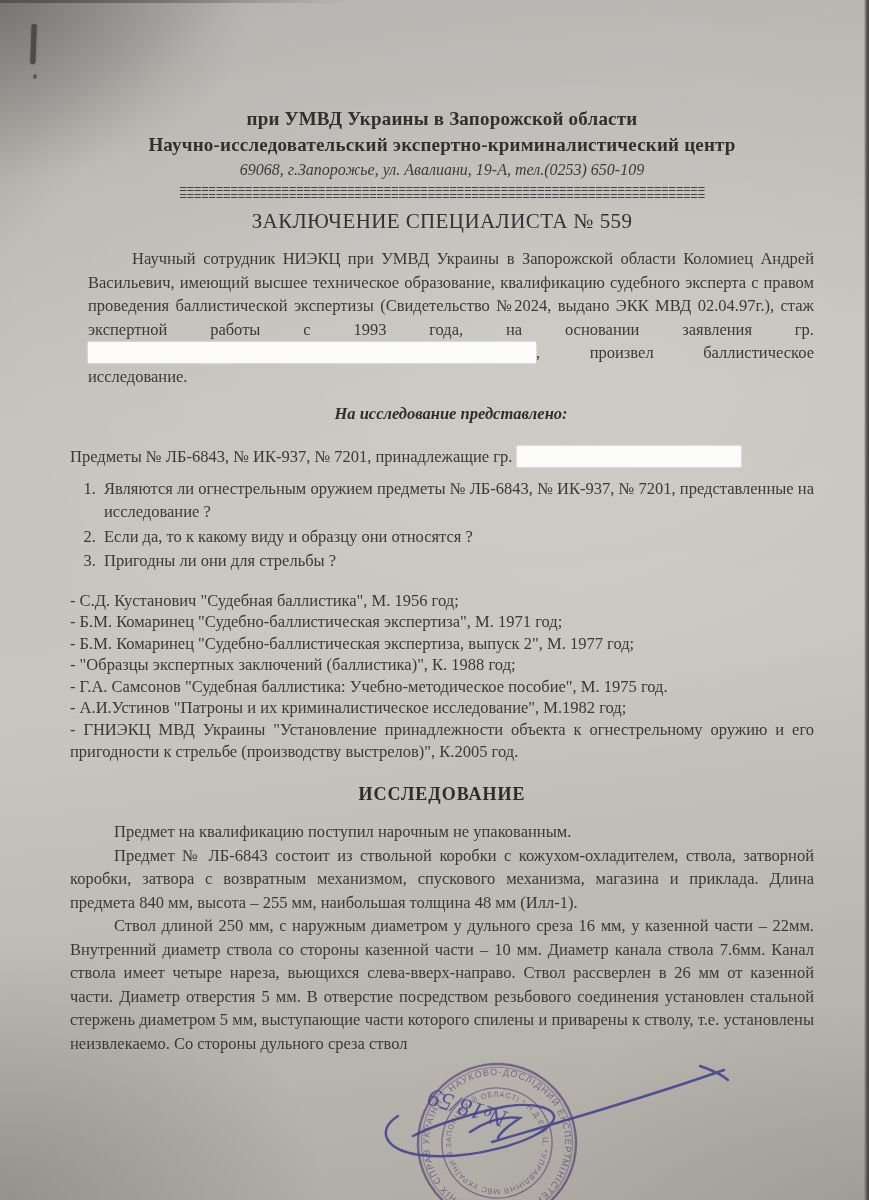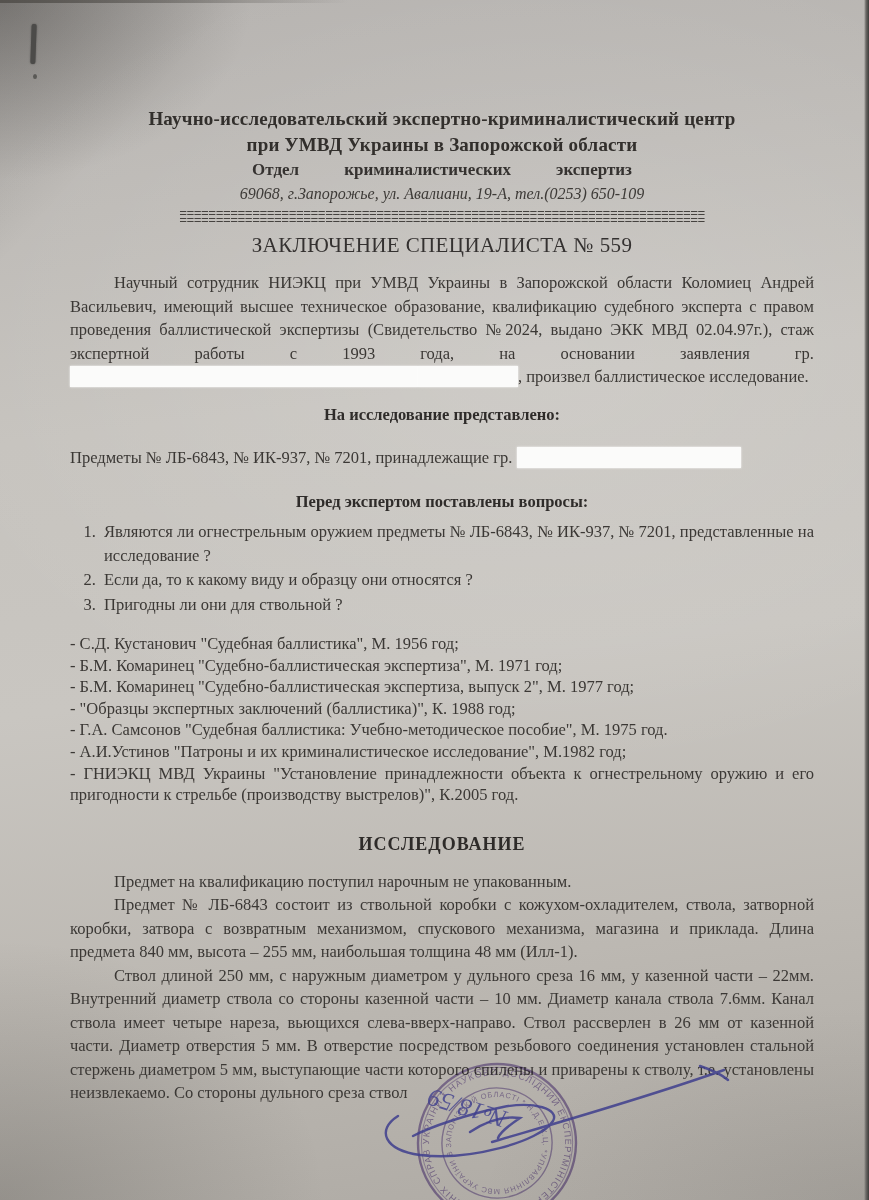--- a/index.html
+++ b/index.html
@@ -31,22 +31,22 @@
   .hdr-dept{font-size:17px;font-weight:bold;line-height:24px;word-spacing:2.4em;color:#353230;}
   .hdr-addr{font-size:16px;font-style:italic;line-height:24px;color:#3d3a37;}
   .divider{line-height:7px;font-size:13px;letter-spacing:-.5px;color:#45423f;
     font-family:"Liberation Mono","DejaVu Sans Mono",monospace;white-space:nowrap;overflow:hidden;
     margin-top:4px;}
   .title{font-size:21px;line-height:25px;margin-top:9px;letter-spacing:.4px;color:#343130;}
   .date{font-size:15px;line-height:20px;color:#3d3a37;}
 
   .body-text{font-size:16.5px;line-height:23.5px;text-align:justify;}
   .p-indent{text-indent:44px;}
-  .mt14{margin-top:14px;} .mt20{margin-top:20px;}
-  .sec-h{font-size:16.5px;font-weight:bold;text-align:center;color:#2f2c2a;}
+  .mt14{margin-top:14px;margin-left:18px;} .mt20{margin-top:20px;}
+  .sec-h{font-size:16.5px;font-weight:bold;text-align:center;color:#2f2c2a;font-style:italic;}
   .research-h{font-size:18px;font-weight:bold;text-align:center;letter-spacing:1px;color:#2e2b29;}
 
   .redact{display:inline-block;background:#fbfbfa;height:21px;vertical-align:-5px;
     box-shadow:0 0 2px rgba(255,255,255,.9);}
   .rw1{width:348px;} .rw2{width:100px;} .rw3{width:224px;}
 
   ol.questions{margin:8px 0 0 0;padding-left:30px;}
   ol.questions li{padding-left:4px;margin-bottom:1px;}
   .sources p{margin:0;line-height:21.6px;text-align:justify;}
   .sources{margin-top:17px;}
@@ -61,60 +61,58 @@
 <div class="page">
 
   <div class="crease-topleft"></div>
   <div class="edge-top"></div>
   <div class="edge-right"></div>
   <div class="staple"></div>
   <div class="staple-dot"></div>
 
   <div class="content">
 
+    <div class="c hdr1">при УМВД Украины в Запорожской области</div>
     <div class="c hdr1">Научно-исследовательский экспертно-криминалистический центр</div>
-    <div class="c hdr1">при УМВД Украины в Запорожской области</div>
-    <div class="c hdr-dept">Отдел криминалистических экспертиз</div>
     <div class="c hdr-addr">69068, г.Запорожье, ул. Авалиани, 19-А, тел.(0253) 650-109</div>
 
     <div class="c divider">
       <div>========================================================================</div>
       <div>========================================================================</div>
     </div>
 
     <div class="c title">ЗАКЛЮЧЕНИЕ СПЕЦИАЛИСТА № 559</div>
 
     <p class="body-text p-indent mt14" style="margin-bottom:0;margin-top:13px;"><span>Научный сотрудник НИЭКЦ при УМВД Украины в Запорожской области Коломиец Андрей Васильевич, имеющий высшее техническое образование, квалификацию судебного эксперта с правом проведения баллистической экспертизы (Свидетельство №2024, выдано ЭКК МВД 02.04.97г.), стаж экспертной работы с 1993 года, на основании заявления гр.</span>
       <span class="redact rw1"></span><span class="redact rw2"></span><span>, произвел баллистическое исследование.</span></p>
 
     <div class="sec-h mt14" style="margin-top:16px;">На исследование представлено:</div>
 
     <p class="body-text mt20" style="margin:21px 0 0 0;"><span>Предметы № ЛБ-6843, № ИК-937, № 7201, принадлежащие гр.</span>
       <span class="redact rw3"></span></p>
 
-    <div class="sec-h" style="margin-top:23px;">Перед экспертом поставлены вопросы:</div>
 
     <ol class="questions body-text">
       <li>Являются ли огнестрельным оружием предметы № ЛБ-6843, № ИК-937, № 7201, представленные на исследование ?</li>
       <li>Если да, то к какому виду и образцу они относятся ?</li>
-      <li>Пригодны ли они для ствольной ?</li>
+      <li>Пригодны ли они для стрельбы ?</li>
     </ol>
 
 
     <div class="sources body-text">
       <p>- С.Д. Кустанович "Судебная баллистика", М. 1956 год;</p>
       <p>- Б.М. Комаринец "Судебно-баллистическая экспертиза", М. 1971 год;</p>
       <p>- Б.М. Комаринец "Судебно-баллистическая экспертиза, выпуск 2", М. 1977 год;</p>
       <p>- "Образцы экспертных заключений (баллистика)", К. 1988 год;</p>
       <p>- Г.А. Самсонов "Судебная баллистика: Учебно-методическое пособие", М. 1975 год.</p>
       <p>- А.И.Устинов "Патроны и их криминалистическое исследование", М.1982 год;</p>
       <p>- ГНИЭКЦ МВД Украины "Установление принадлежности объекта к огнестрельному оружию и его пригодности к стрельбе (производству выстрелов)", К.2005 год.</p>
     </div>
 
-    <div class="research-h" style="margin-top:28px;">ИССЛЕДОВАНИЕ</div>
+    <div class="research-h" style="margin-top:22px;">ИССЛЕДОВАНИЕ</div>
 
     <p class="body-text p-indent" style="margin:15px 0 0 0;">Предмет на квалификацию поступил нарочным не упакованным.</p>
     <p class="body-text p-indent" style="margin:0;">Предмет № ЛБ-6843 состоит из ствольной коробки с кожухом-охладителем, ствола, затворной коробки, затвора с возвратным механизмом, спускового механизма, магазина и приклада. Длина предмета 840 мм, высота – 255 мм, наибольшая толщина 48 мм (Илл-1).</p>
     <p class="body-text p-indent" style="margin:0;">Ствол длиной 250 мм, с наружным диаметром у дульного среза 16 мм, у казенной части – 22мм. Внутренний диаметр ствола со стороны казенной части – 10 мм. Диаметр канала ствола 7.6мм. Канал ствола имеет четыре нареза, вьющихся слева-вверх-направо. Ствол рассверлен в 26 мм от казенной части. Диаметр отверстия 5 мм. В отверстие посредством резьбового соединения установлен стальной стержень диаметром 5 мм, выступающие части которого спилены и приварены к стволу, т.е. установлены неизвлекаемо. Со стороны дульного среза ствол</p>
 
   </div>
 
   <div class="stamp-wrap">
     <svg width="182" height="182" viewBox="0 0 182 182">
       <defs>

